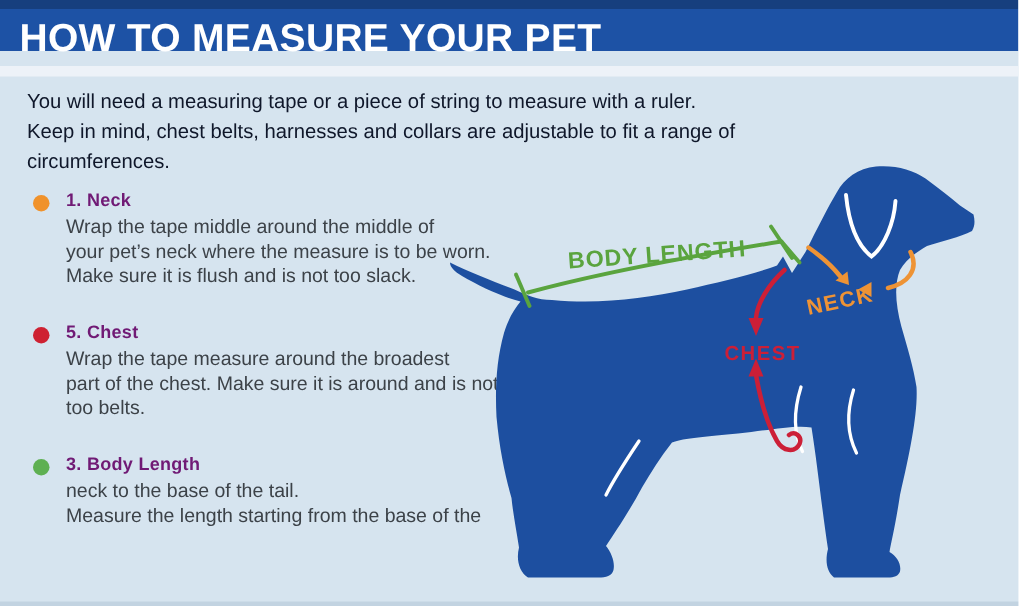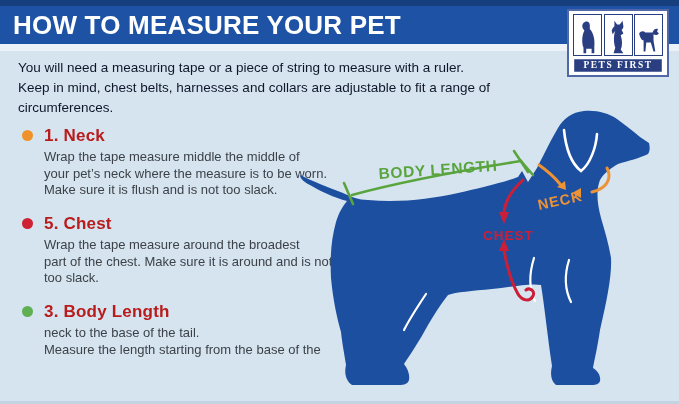--- a/index.html
+++ b/index.html
@@ -3,21 +3,21 @@
 <meta charset="utf-8">
 <style>
   html,body{margin:0;padding:0;background:#ffffff;}
   .canvas{
     position:relative;width:679px;height:404px;overflow:hidden;
     background:#d6e4ef;border-bottom:3px solid #c2d3e1;
     font-family:"Liberation Sans",sans-serif;box-sizing:border-box;
   }
   
   .topstrip{position:absolute;top:0;left:0;width:679px;height:6px;background:#163f7e;}
-  .topbar{position:absolute;top:6px;left:0;width:679px;height:38px;background:#1d52a5;}
+  .topbar{position:absolute;top:6px;left:0;width:679px;height:28px;background:#1d52a5;}
   .topbar h1{
     margin:0;padding-left:13px;color:#ffffff;font-size:26px;line-height:38px;
     font-weight:bold;letter-spacing:0.2px;font-family:"Liberation Sans",sans-serif;
   }
   .palestrip{position:absolute;top:44px;left:0;width:679px;height:7px;background:#edf2f8;}
   
   .logo{
     position:absolute;top:9px;right:10px;width:102px;height:68px;background:#ffffff;
     border:2px solid #5068a8;box-sizing:border-box;padding:3px 4px 3px 4px;
   }
@@ -39,81 +39,61 @@
   }
   .intro span{display:block;}
   
   .step{position:absolute;left:22px;width:318px;}
   .step-1{top:126px;} .step-2{top:214px;} .step-3{top:302px;}
   .bullet{position:absolute;left:0;top:4px;width:11px;height:11px;border-radius:50%;}
   .bullet-neck{background:#f0922b;}
   .bullet-chest{background:#ce2132;}
   .bullet-body-length{background:#5eb052;}
   .step h2{
-    margin:0 0 3px 22px;font-size:17px;font-weight:bold;color:#b91c1c;letter-spacing:0.2px;
+    margin:0 0 3px 22px;font-size:12px;font-weight:bold;color:#701a75;letter-spacing:0.2px;
   }
   .step p{margin:0 0 0 22px;font-size:13px;line-height:16.5px;color:#3c4248;}
   .step p span{display:block;}
   
   .dog-svg{position:absolute;left:280px;top:95px;width:399px;height:309px;}
 </style>
 </head>
 <body>
 
 <div class="canvas">
 
   <div class="topstrip"></div>
   <div class="topbar">
     <h1>HOW TO MEASURE YOUR PET</h1>
   </div>
   <div class="palestrip"></div>
 
-  <div class="logo">
-    <div class="logo-icons">
-      <div class="logo-cell">
-        <svg viewBox="0 0 24 40">
-          <path fill="#2a3f82" d="M7 38 L7 32 C5 27 5 18 8 13 L6 10 C5 7 6 4 9 3 C12 2 14 4 14 7 L14 11 C18 15 20 23 19 31 L19 38 L16 38 L16 33 L10 33 L10 38 Z"></path>
-        </svg>
-      </div>
-      <div class="logo-cell">
-        <svg viewBox="0 0 24 40">
-          <path fill="#2a3f82" d="M8 2 L11 6 L14 6 L17 2 L18 8 C18 10 17 11 16 12 L18 16 L15 18 C17 24 17 30 15 34 L18 38 L7 38 L9 32 C7 26 7 18 9 13 L6 17 L5 13 C6 10 7 9 8 8 Z"></path>
-        </svg>
-      </div>
-      <div class="logo-cell">
-        <svg viewBox="0 0 24 40">
-          <path fill="#2a3f82" d="M1 16 C3 13 6 13 8 15 L16 15 C17 12 19 10 22 11 L21 14 L23 16 C21 18 19 18 17 17 L17 24 L19 36 L17 36 L14 26 L9 26 L8 36 L6 36 L6 24 C3 23 2 20 1 16 Z"></path>
-        </svg>
-      </div>
-    </div>
-    <div class="logo-banner">PETS FIRST</div>
-  </div>
 
   <p class="intro">
     <span>You will need a measuring tape or a piece of string to measure with a ruler.</span>
     <span>Keep in mind, chest belts, harnesses and collars are adjustable to fit a range of circumferences.</span>
   </p>
 
   <div class="step step-1">
     <span class="bullet bullet-neck"></span>
     <h2>1. Neck</h2>
     <p>
-      <span>Wrap the tape measure middle the middle of</span>
+      <span>Wrap the tape middle around the middle of</span>
       <span>your pet’s neck where the measure is to be worn.</span>
       <span>Make sure it is flush and is not too slack.</span>
     </p>
   </div>
 
   <div class="step step-2">
     <span class="bullet bullet-chest"></span>
     <h2>5. Chest</h2>
     <p>
       <span>Wrap the tape measure around the broadest</span>
       <span>part of the chest. Make sure it is around and is not</span>
-      <span>too slack.</span>
+      <span>too belts.</span>
     </p>
   </div>
 
   <div class="step step-3">
     <span class="bullet bullet-body-length"></span>
     <h2>3. Body Length</h2>
     <p>
       <span>neck to the base of the tail.</span>
       <span>Measure the length starting from the base of the</span>
     </p>

